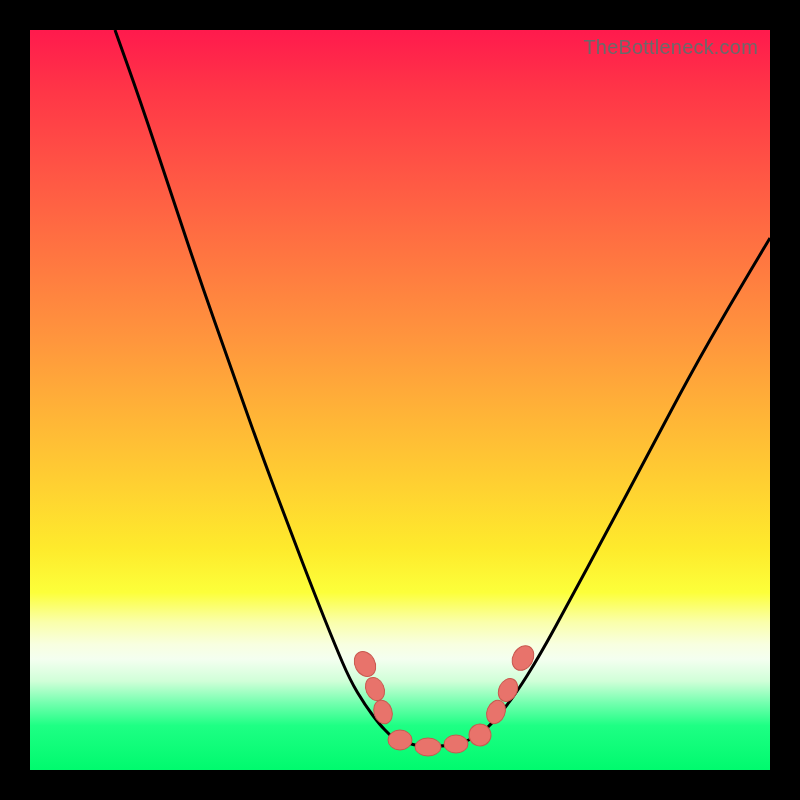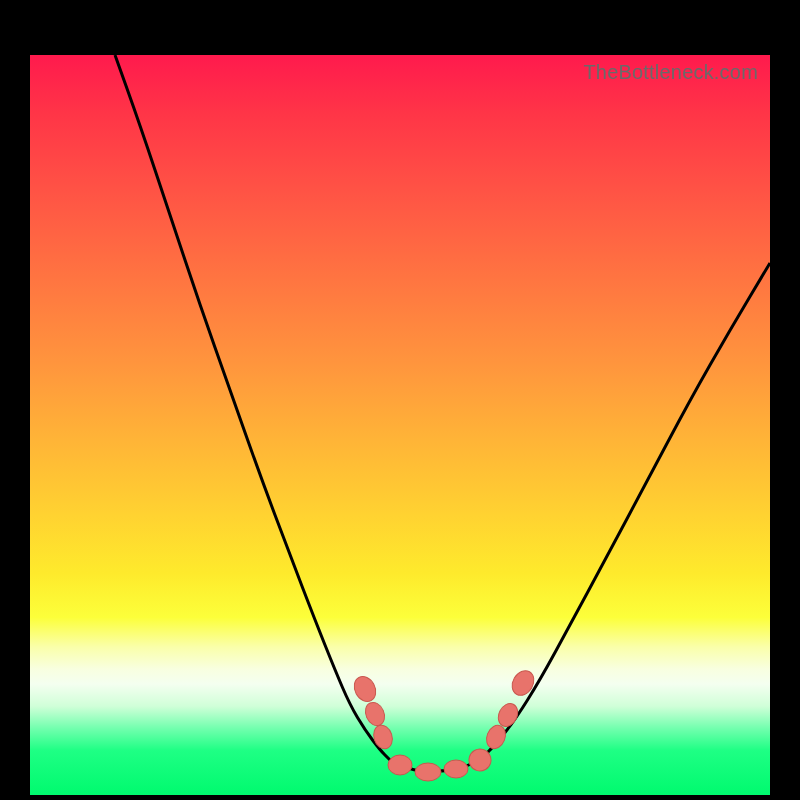--- a/index.html
+++ b/index.html
@@ -33,21 +33,20 @@
       #ffd231 62%,
       #feea2c 70%,
       #fcff3a 76%,
       #faffaa 80%,
       #f8ffe0 83%,
       #f4fff0 85%,
       #d0ffd8 88%,
       #72ffae 91%,
       #1eff84 94%,
       #00fa6e 100%);
-    margin-top: 25px;
   }
   .watermark {
     position: absolute;
     top: 6px;
     right: 12px;
     color: #6a6a6a;
     font-size: 20px;
     letter-spacing: 0.2px;
     font-weight: 500;
     user-select: none;

